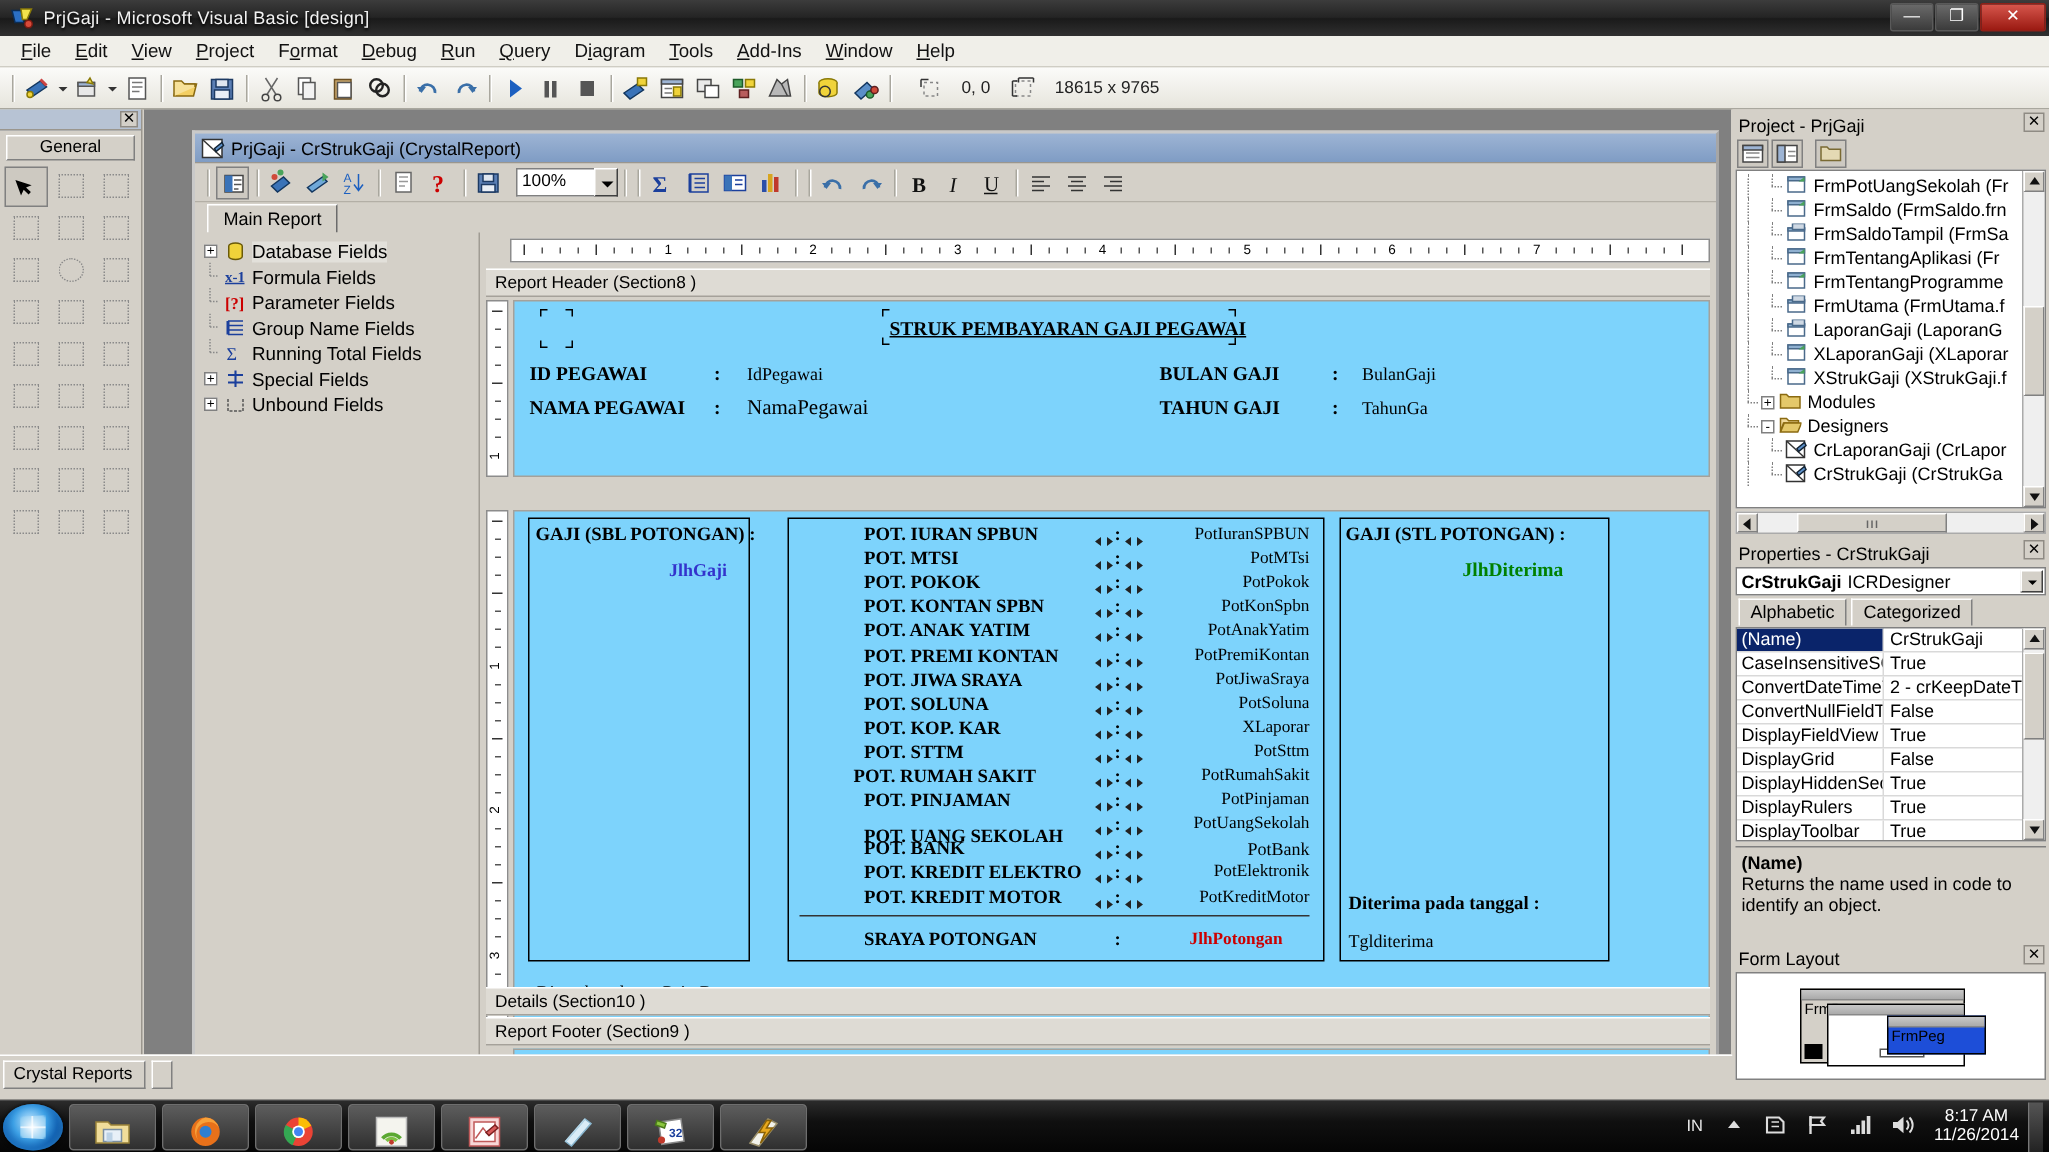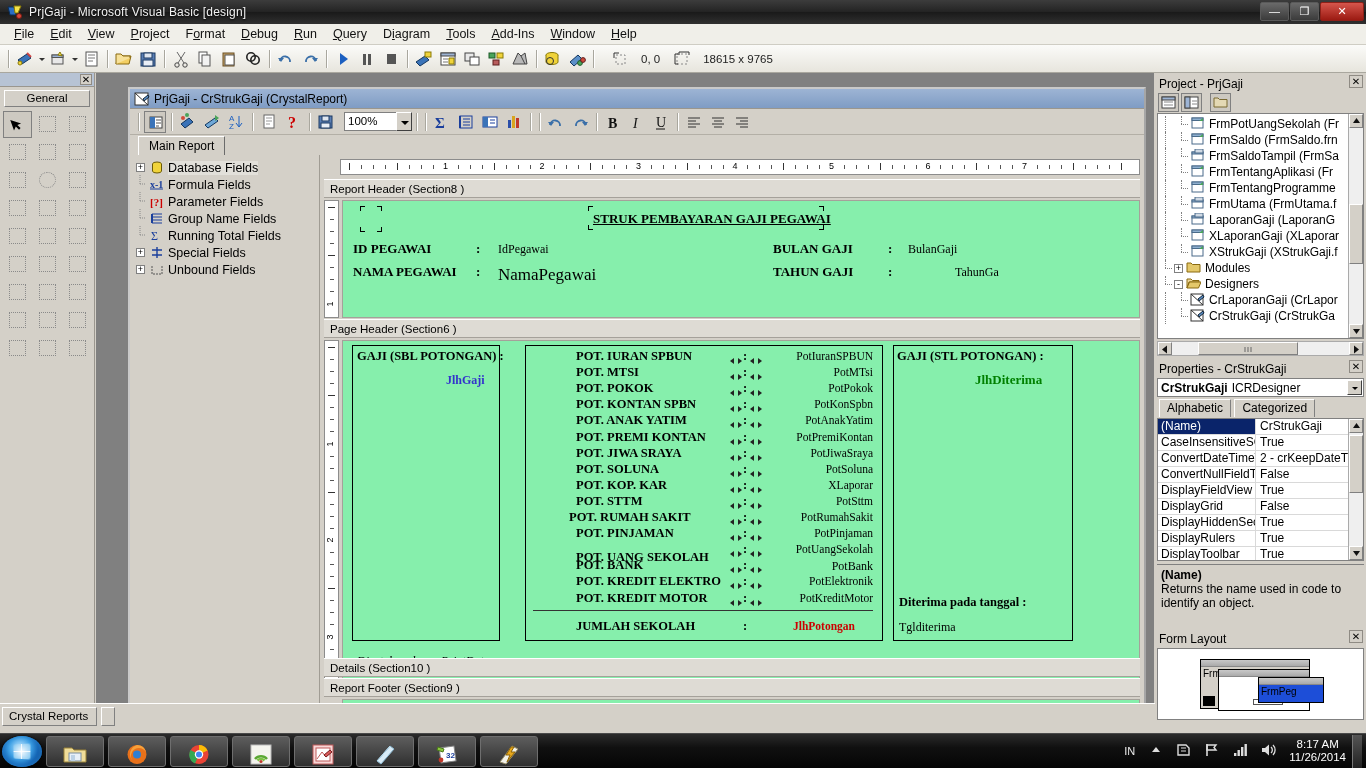--- a/index.html
+++ b/index.html
@@ -176,21 +176,21 @@
   .vruler .tick { position:absolute; left:5px; width:4px; height:1px; background:#555; }
   .vruler .tickmid { position:absolute; left:3px; width:7px; height:1px; background:#333; }
   .vruler .num { position:absolute; left:2px; font-size:9px; color:#000; transform:translateY(-50%) rotate(-90deg); }
 
   .secbar {
     position:absolute; left:4px; right:4px; height:19px;
     background:#dedbd4; border-top:1px solid #fff; border-bottom:1px solid #a5a19a;
     font-size:11.5px; color:#000; line-height:18px; padding-left:6px;
   }
   .canvas {
-    position:absolute; background:#86efac; border:1px solid #a5a19a;
+    position:absolute; background:#7dd3fc; border:1px solid #a5a19a;
   }
 
   
   .rel { position:absolute; white-space:nowrap; font-family:"Liberation Serif", serif; }
   .rel.bold { font-weight:bold; }
 
   .selbox { position:absolute; }
   .selbox .c { position:absolute; width:5px; height:5px; }
   .selbox .c.tl { left:-3px; top:-3px; border-left:1px solid #000; border-top:1px solid #000; }
   .selbox .c.tr { right:-3px; top:-3px; border-right:1px solid #000; border-top:1px solid #000; }
@@ -880,32 +880,31 @@
                 <span class="c bl"></span>
                 <span class="c br"></span>
               </div>
 
             <div class="rel bold" style="left:10px; top:40px; font-size:13px;">ID PEGAWAI</div>
             <div class="rel bold" style="left:133px; top:40px; font-size:13px;">:</div>
             <div class="rel" style="left:155px; top:41px; font-size:12px;">IdPegawai</div>
 
             <div class="rel bold" style="left:10px; top:63px; font-size:13px;">NAMA PEGAWAI</div>
             <div class="rel bold" style="left:133px; top:63px; font-size:13px;">:</div>
-            <div class="rel" style="left:155px; top:64px; font-size:17px;">NamaPegawai</div>
+            <div class="rel" style="left:155px; top:64px; font-size:14px;">NamaPegawai</div>
 
             <div class="rel bold" style="left:430px; top:40px; font-size:13px;">BULAN GAJI</div>
             <div class="rel bold" style="left:545px; top:40px; font-size:13px;">:</div>
             <div class="rel" style="left:565px; top:41px; font-size:12px;">BulanGaji</div>
 
             <div class="rel bold" style="left:430px; top:63px; font-size:13px;">TAHUN GAJI</div>
             <div class="rel bold" style="left:545px; top:63px; font-size:13px;">:</div>
-            <div class="rel" style="left:565px; top:64px; font-size:12px;margin-left:47px;">TahunGa</div>
+            <div class="rel" style="left:565px; top:64px; font-size:12px;">TahunGa</div>
           </div>
 
-          <div class="secbar" style="top:164px;">Page Header  (Section6 )</div>
           <div class="vruler" style="top:185px;height:350px;" id="vrulerB">
               <i class="tickmid" style="top: 6px;"></i>
               <i class="tick" style="top: 18.0625px;"></i>
               <i class="tick" style="top: 30.125px;"></i>
               <i class="tick" style="top: 42.1875px;"></i>
               <i class="tickmid" style="top: 54.25px;"></i>
               <i class="tick" style="top: 66.3125px;"></i>
               <i class="tick" style="top: 78.375px;"></i>
               <i class="tick" style="top: 90.4375px;"></i>
               <span class="num" style="top: 102.5px;">1</span>
@@ -1075,21 +1074,21 @@
                 <div class="rel bold" style="left: 233px; top: 249.5px; font-size: 12.5px;">POT. KREDIT MOTOR</div>
                 <div class="rel bold" style="left: 400px; top: 249.5px; font-size: 12.5px;">:</div>
                 <div class="rel" style="left: 530px; top: 250.5px; font-size: 11.5px; transform: translateX(-100%);">PotKreditMotor</div>
                 <div style="position: absolute; left: 386px; top: 254.5px; width: 34px; height: 8px;"><svg width="34" height="8" viewBox="0 0 34 8">
                     <path d="M1 4 L5 1 L5 7z" fill="#222"></path>
                     <path d="M13 4 L9 1 L9 7z" fill="#222"></path>
                     <path d="M21 4 L25 1 L25 7z" fill="#222"></path>
                     <path d="M33 4 L29 1 L29 7z" fill="#222"></path>
                   </svg></div>
               </div>
-            <div class="rel bold" style="left:233px; top:278px; font-size:12.5px;">JUMLAH SEKOLAH</div>
+            <div class="rel bold" style="left:233px; top:278px; font-size:12.5px;">SRAYA POTONGAN</div>
             <div class="rel bold" style="left:400px; top:278px; font-size:12.5px;">:</div>
             <div class="rel bold" style="left:450px; top:279px; font-size:11.5px; color:#cc0000;">JlhPotongan</div>
             <div style="position:absolute;left:190px;top:269px;width:340px;border-top:1px solid #333;"></div>
 
             <div class="rbox" style="left:550px; top:4px; width:180px; height:296px;"></div>
             <div class="rel bold" style="left:554px; top:8px; font-size:12.5px;">GAJI (STL POTONGAN) :</div>
             <div class="rel bold" style="left:632px; top:31px; font-size:13px; color:#008000;">JlhDiterima</div>
             <div class="rel bold" style="left:556px; top:254px; font-size:12.5px;">Diterima pada tanggal :</div>
             <div class="rel" style="left:556px; top:279px; font-size:12px;">Tglditerima</div>
 

